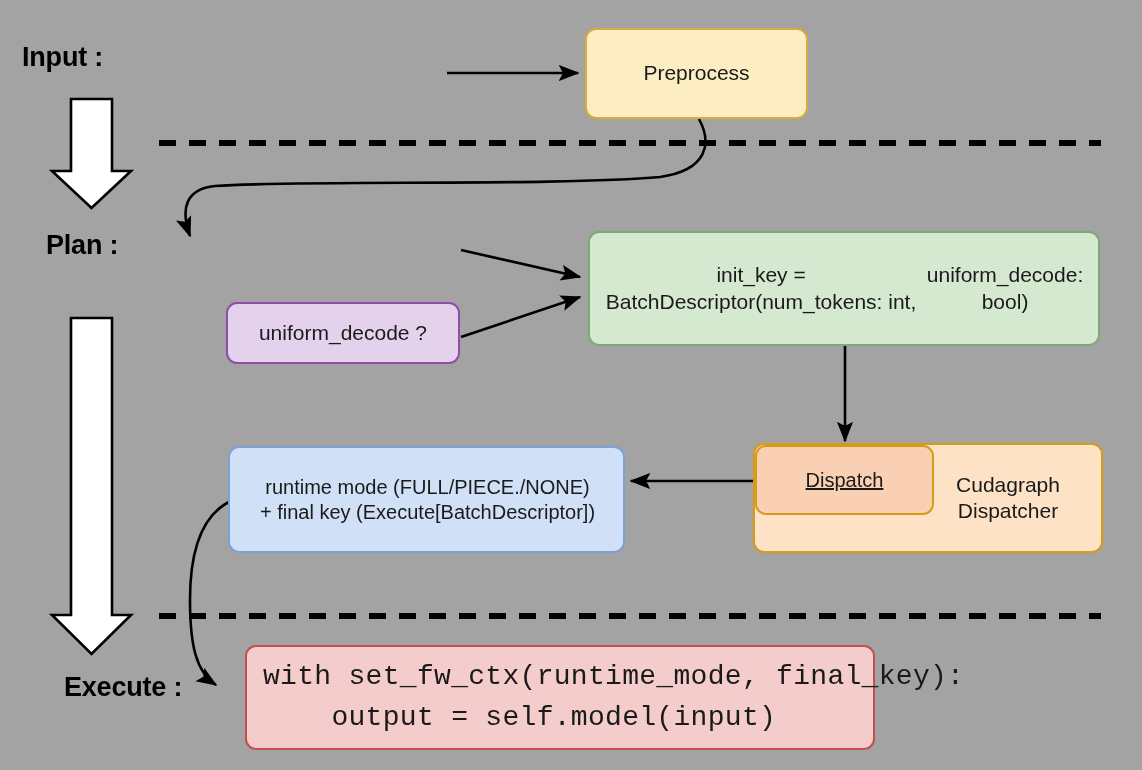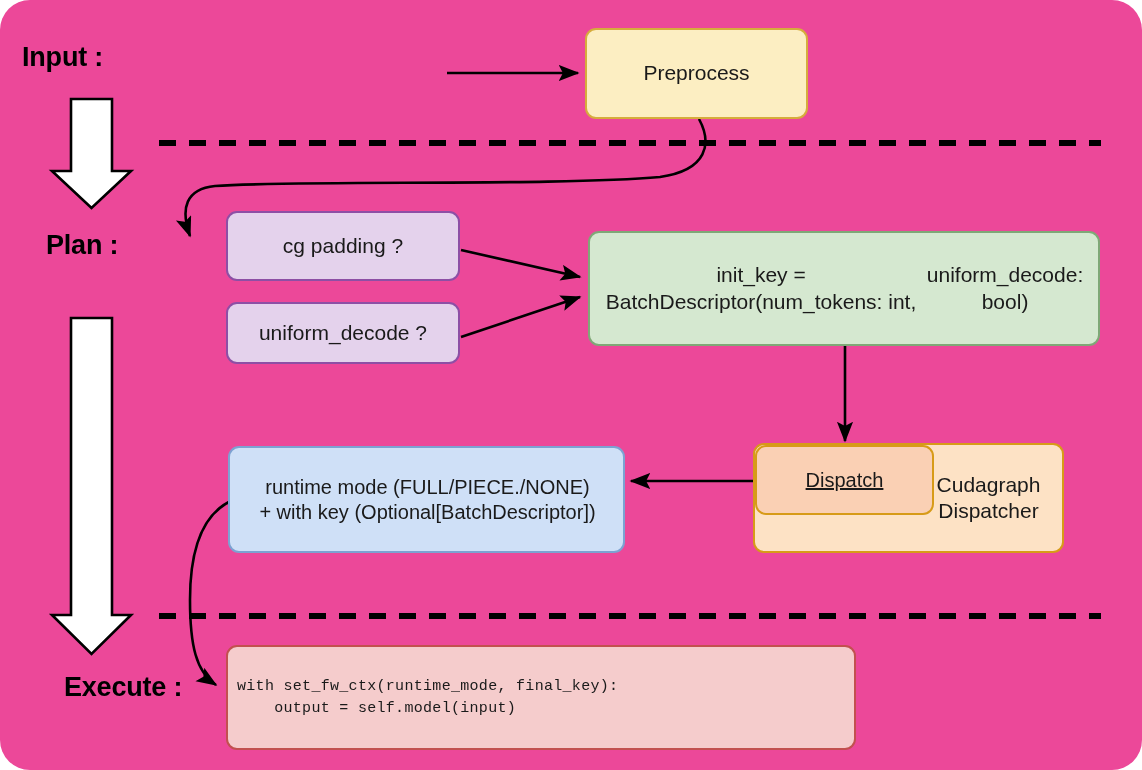--- a/index.html
+++ b/index.html
@@ -7,23 +7,22 @@
     padding: 0;
     background: #ffffff;
   }
   body {
     font-family: "Liberation Sans", sans-serif;
   }
   #canvas {
     position: relative;
     width: 1142px;
     height: 770px;
-    background: #ec4899;
+    background: #a3a3a3;
     overflow: hidden;
-    border-radius: 30px;
   }
   #edges {
     position: absolute;
     left: 0;
     top: 0;
     width: 1142px;
     height: 770px;
     pointer-events: none;
   }
   .stage-label {
@@ -46,27 +45,28 @@
     justify-content: center;
     text-align: center;
     font-family: "Liberation Sans", sans-serif;
     font-size: 21px;
     color: #1a1a1a;
     line-height: 1.25;
     padding: 4px 10px;
   }
   .node.code {
     font-family: "Liberation Mono", monospace;
-    font-size: 15px;
+    font-size: 28px;
     text-align: left;
     justify-content: flex-start;
     white-space: pre;
     line-height: 1.45;
     letter-spacing: 0.3px;
-    padding-left: 9px;
+    padding-left: 16px;
+    margin-left: 19px;
   }
   .node-input-batch  { background:#f5cccc; border-color:#c2504f; }
   .node-preprocess   { background:#fceec2; border-color:#d6ac3c; }
   .node-cg-padding   { background:#e4d2ec; border-color:#8d4fa5; }
   .node-uniform      { background:#e4d2ec; border-color:#8d4fa5; }
   .node-initkey      { background:#d5e8d0; border-color:#7fa877; }
   .node-dispatcher   { background:#fde2c5; border-color:#d79b18; }
   .node-dispatch     { background:#fad0b4; border-color:#d79b18; }
   .node-runtime      { background:#cfe0f7; border-color:#7da2d2;padding-left:12px; }
   .node-exec-code    { background:#f5cccc; border-color:#c2504f; }
@@ -105,39 +105,38 @@
     <path d="M233,500 C 205,512 190,545 190,600 C 190,645 196,672 216,685" fill="none" stroke="#000000" stroke-width="2.6" marker-end="url(#arrowhead)"></path>
   </svg>
 
   <div class="stage-label" style="left:22px; top:42px;">Input :</div>
   <div class="stage-label" style="left:46px; top:222px;margin-top:8px;">Plan :</div>
   <div class="stage-label" style="left:20px; top:672px;margin-left:44px;">Execute :</div>
 
 
   <div class="node node-preprocess" style="left:585px; top:28px; width:223px; height:91px;">Preprocess</div>
 
-  <div class="node node-cg-padding" style="left:226px; top:211px; width:234px; height:70px;">cg padding ?</div>
 
   <div class="node node-uniform" style="left:226px; top:302px; width:234px; height:62px;">uniform_decode ?</div>
 
   <div class="node node-initkey" style="left:588px; top:231px; width:512px; height:115px; flex-direction:row;">
     <span>init_key = BatchDescriptor(num_tokens: int,</span>
     <span>uniform_decode: bool)</span>
   </div>
 
-  <div class="node node-dispatcher" style="left:753px; top:443px; width:311px; height:110px; flex-direction:column; justify-content:center; padding-left:170px;">
+  <div class="node node-dispatcher" style="left:753px; top:443px; width:350px; height:110px; flex-direction:column; justify-content:center; padding-left:170px;">
     <span>Cudagraph</span>
     <span>Dispatcher</span>
   </div>
 
   <div class="node node-dispatch" style="left:755px; top:445px; width:179px; height:70px; font-size:20px;text-decoration:underline;">Dispatch</div>
 
   <div class="node node-runtime" style="left:228px; top:446px; width:397px; height:107px; flex-direction:column; font-size:20px;">
     <span>runtime mode (FULL/PIECE./NONE)</span>
-    <span>+ with key (Optional[BatchDescriptor])</span>
+    <span>+ final key (Execute[BatchDescriptor])</span>
   </div>
 
   <div class="node code node-exec-code" style="left:226px; top:645px; width:630px; height:105px; flex-direction:column; align-items:flex-start; justify-content:center;">
     <span>with set_fw_ctx(runtime_mode, final_key):</span>
     <span>    output = self.model(input)</span>
   </div>
 
 </div>
 
 </body></html>

